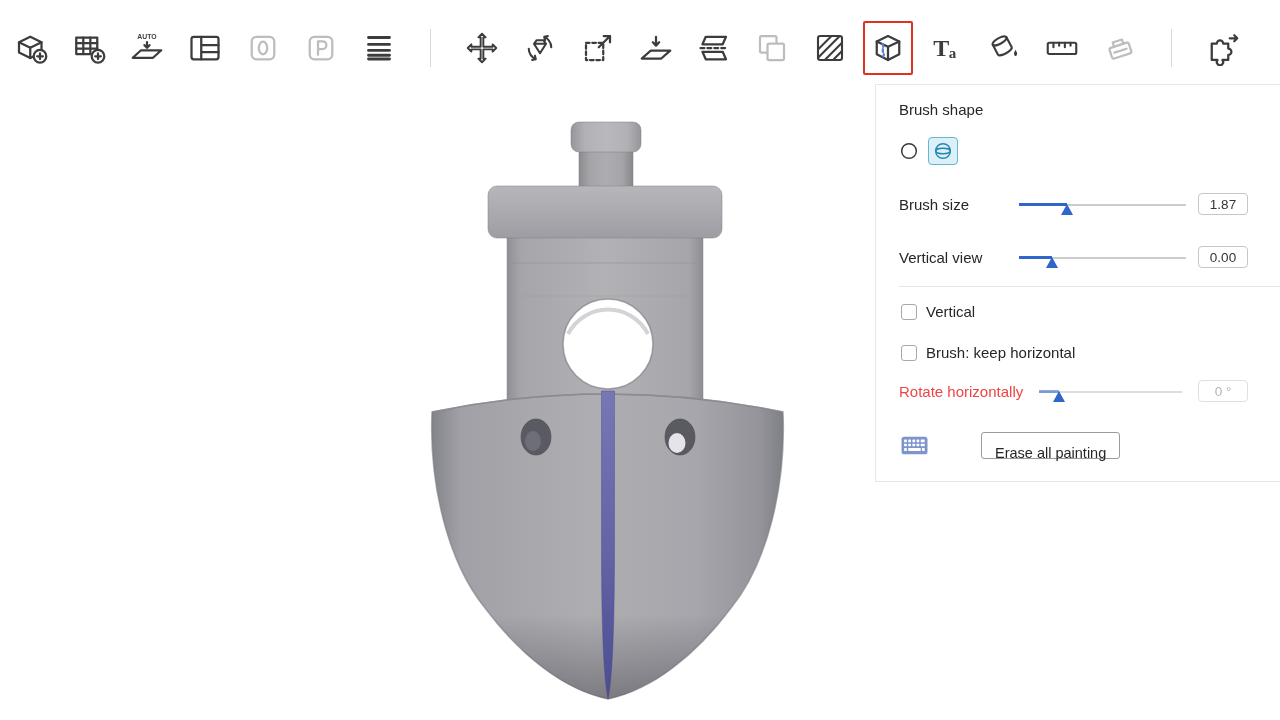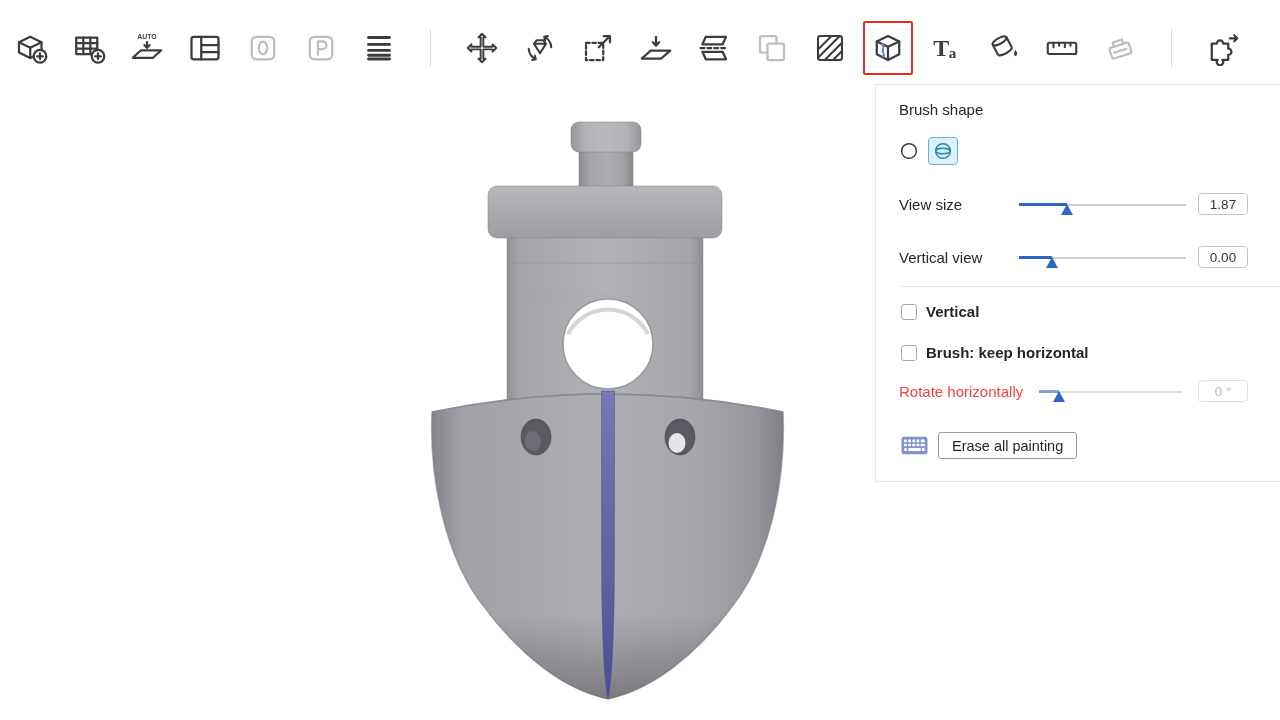--- a/index.html
+++ b/index.html
@@ -59,28 +59,28 @@
   .valbox {
     position:absolute; width:50px; height:22px; box-sizing:border-box;
     border:1px solid #c6c6c6; border-radius:4px; background:#fff;
     display:flex; align-items:center; justify-content:center;
     font-size:13.5px; color:#333333;
   }
   .valbox.dis { color:#b5b5b5; border-color:#e0e0e0; }
 
   .hr { position:absolute; left:23px; right:23px; top:201px; height:1px; background:#e3e3e3; }
 
-  .chk { position:absolute; display:flex; align-items:center; gap:9px; font-size:15px; color:#262626; cursor:default;font-weight:bold; }
+  .chk { position:absolute; display:flex; align-items:center; gap:9px; font-size:15px; color:#262626; cursor:default; }
   .chk .box { width:16px; height:16px; box-sizing:border-box; border:1px solid #a9a9a9; border-radius:3px; background:#fff; flex:0 0 auto; }
 
   .kbd { position:absolute; width:27px; height:19px; cursor:pointer; }
   .erase {
-    position:absolute; height:27px; padding:4px 13px; box-sizing:border-box;
+    position:absolute; height:27px; padding:12px 13px; box-sizing:border-box;
     background:#ffffff; border:1px solid #9b9b9b; border-radius:3px;
-    font-family:"Liberation Sans", sans-serif; font-size:14.5px; color:#262626; cursor:pointer;
+    font-family:"Liberation Sans", sans-serif; font-size:14.5px; color:#262626; cursor:pointer;margin-left:43px;
   }
   .hidden-defs { position:absolute; width:0; height:0; overflow:hidden; }
 </style>
 </head>
 <body>
 
 <svg class="hidden-defs" aria-hidden="true">
   <symbol id="ic-cube-plus" viewBox="0 0 24 24">
       <g stroke="currentColor" fill="none" stroke-width="1.5" stroke-linecap="round" stroke-linejoin="round">
     <path d="M4 8.2 L11.5 4.5 L19 8.2 V15 L11.5 18.7 L4 15 Z"></path>
@@ -406,21 +406,21 @@
     </div>
     <div class="bopt selected" style="left:52px;top:52px">
       <svg viewBox="0 0 24 24" width="22" height="22">
         <g fill="none" stroke="#2387b4" stroke-width="1.6">
           <circle cx="12" cy="12" r="8"></circle>
           <ellipse cx="12" cy="12" rx="8" ry="3"></ellipse>
         </g>
       </svg>
     </div>
 
-    <div class="p-label" style="top:111px">View size</div>
+    <div class="p-label" style="top:111px">Brush size</div>
     <div class="slider" style="left:143px;top:110px;width:167px">
       <div class="track"></div>
       <div class="fill" style="width: 29%;"></div>
       <div class="thumb" style="left: 29%;"></div>
     </div>
     <div class="valbox" style="left:322px;top:108px">1.87</div>
 
     <div class="p-label" style="top:164px">Vertical view</div>
     <div class="slider" style="left:143px;top:163px;width:167px">
       <div class="track"></div>

